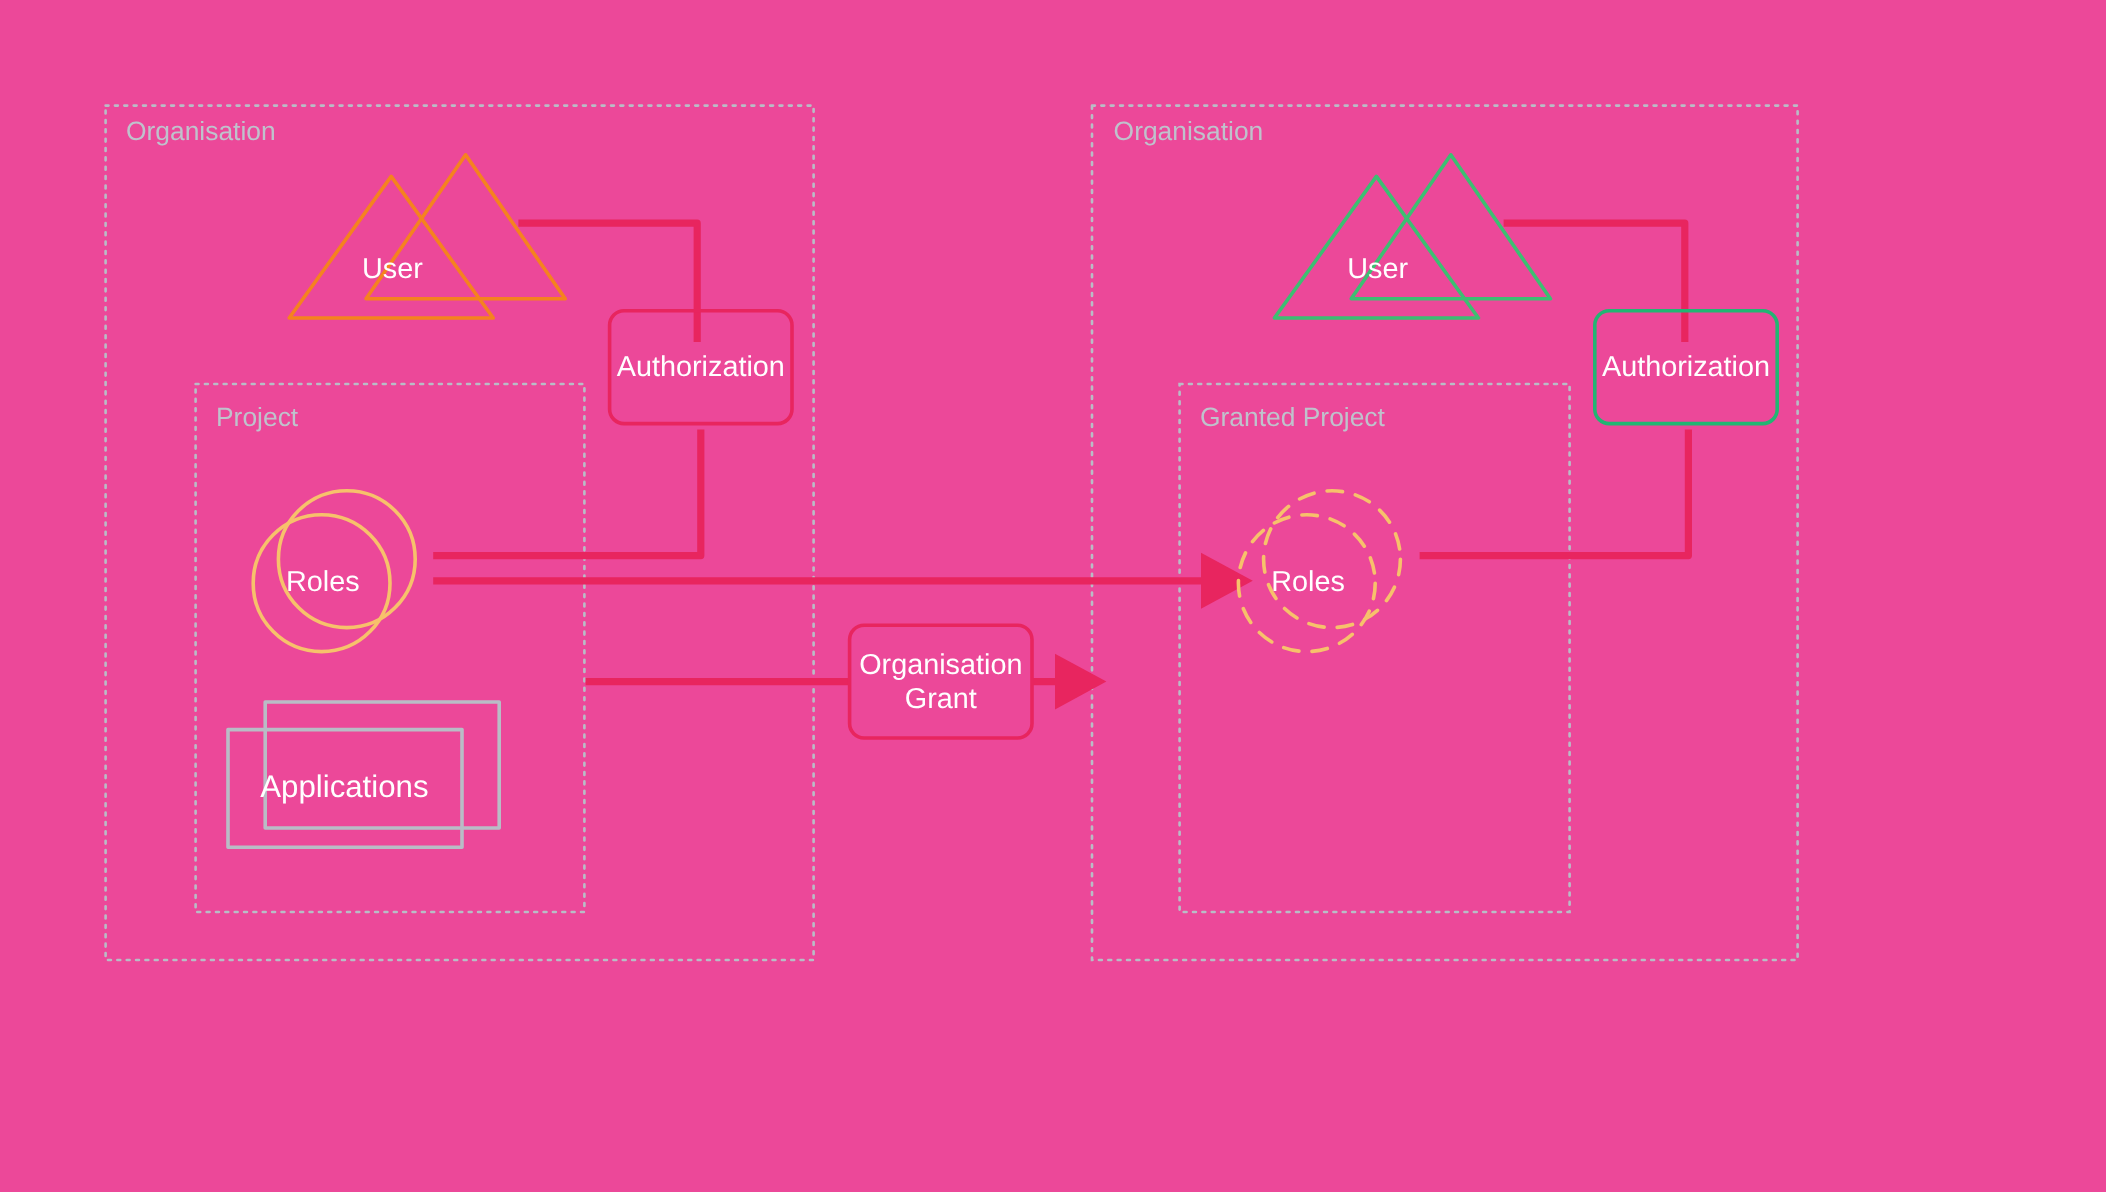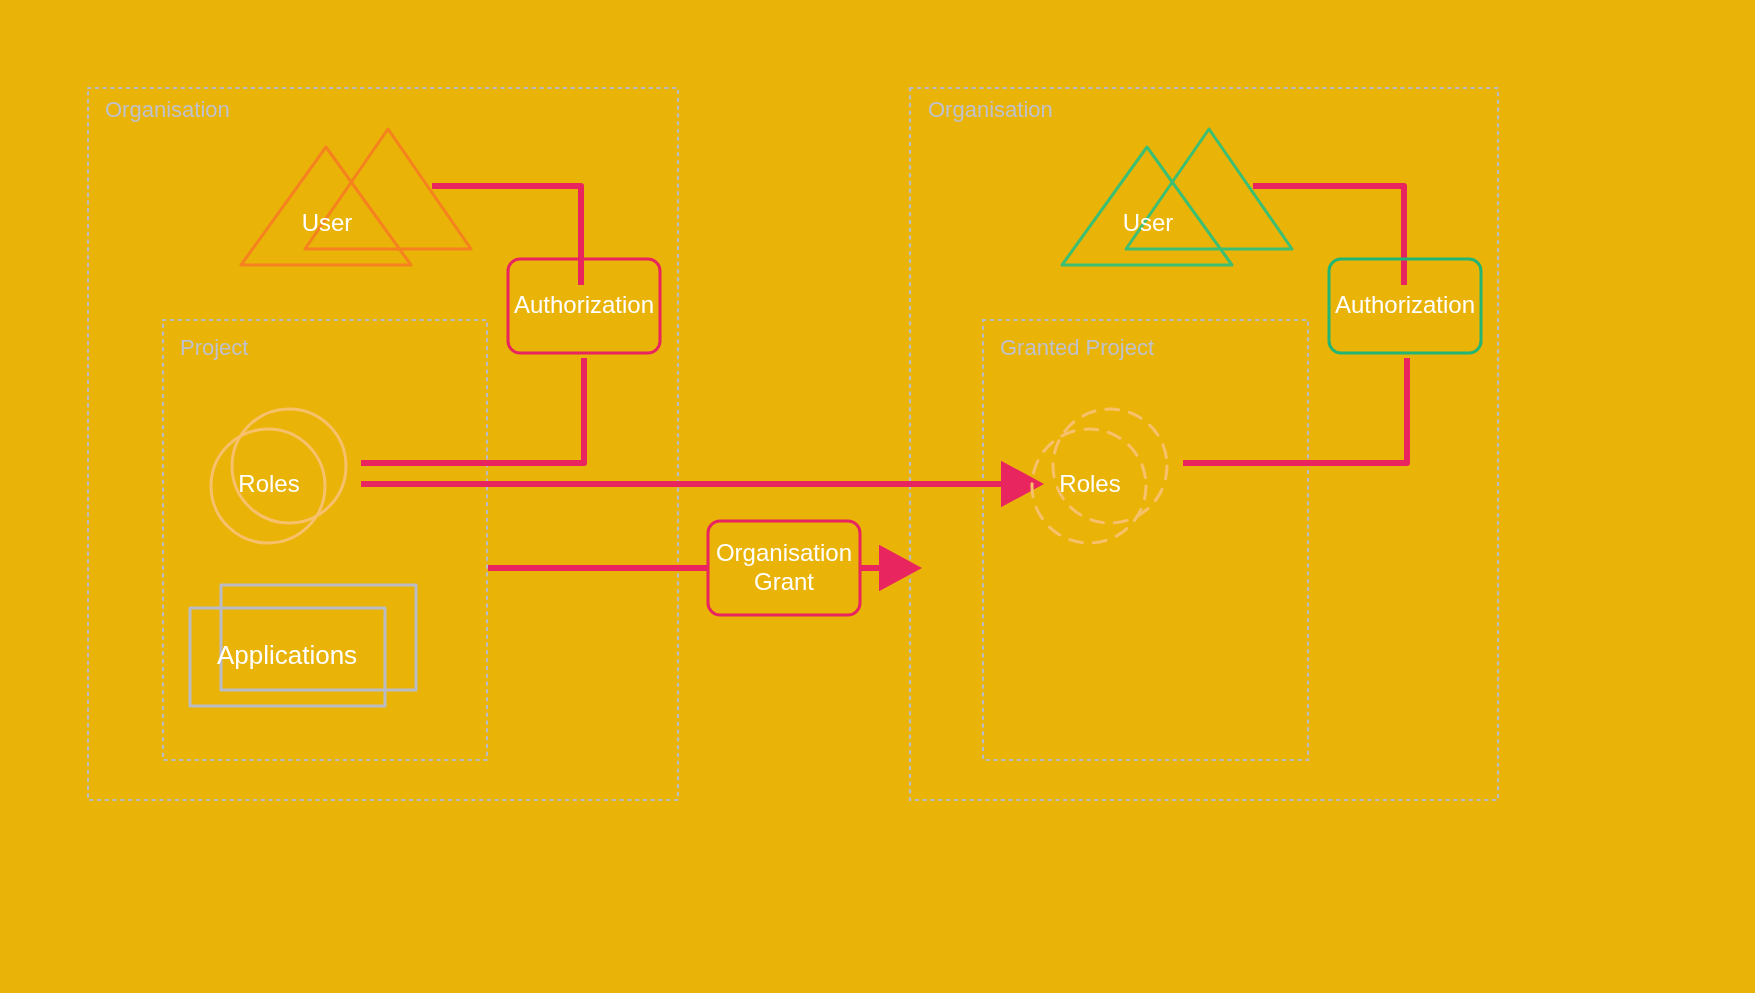--- a/index.html
+++ b/index.html
@@ -10,21 +10,21 @@
   body {
     width: 1755px;
     height: 993px;
     overflow: hidden;
     font-family: "Liberation Sans", sans-serif;
   }
   #diagram-root {
     position: relative;
     width: 1755px;
     height: 993px;
-    background: #eab308;
+    background: #ec4899;
   }
   svg.layer {
     position: absolute;
     top: 0;
     left: 0;
     width: 1755px;
     height: 993px;
     overflow: visible;
   }
   .grp-label {

